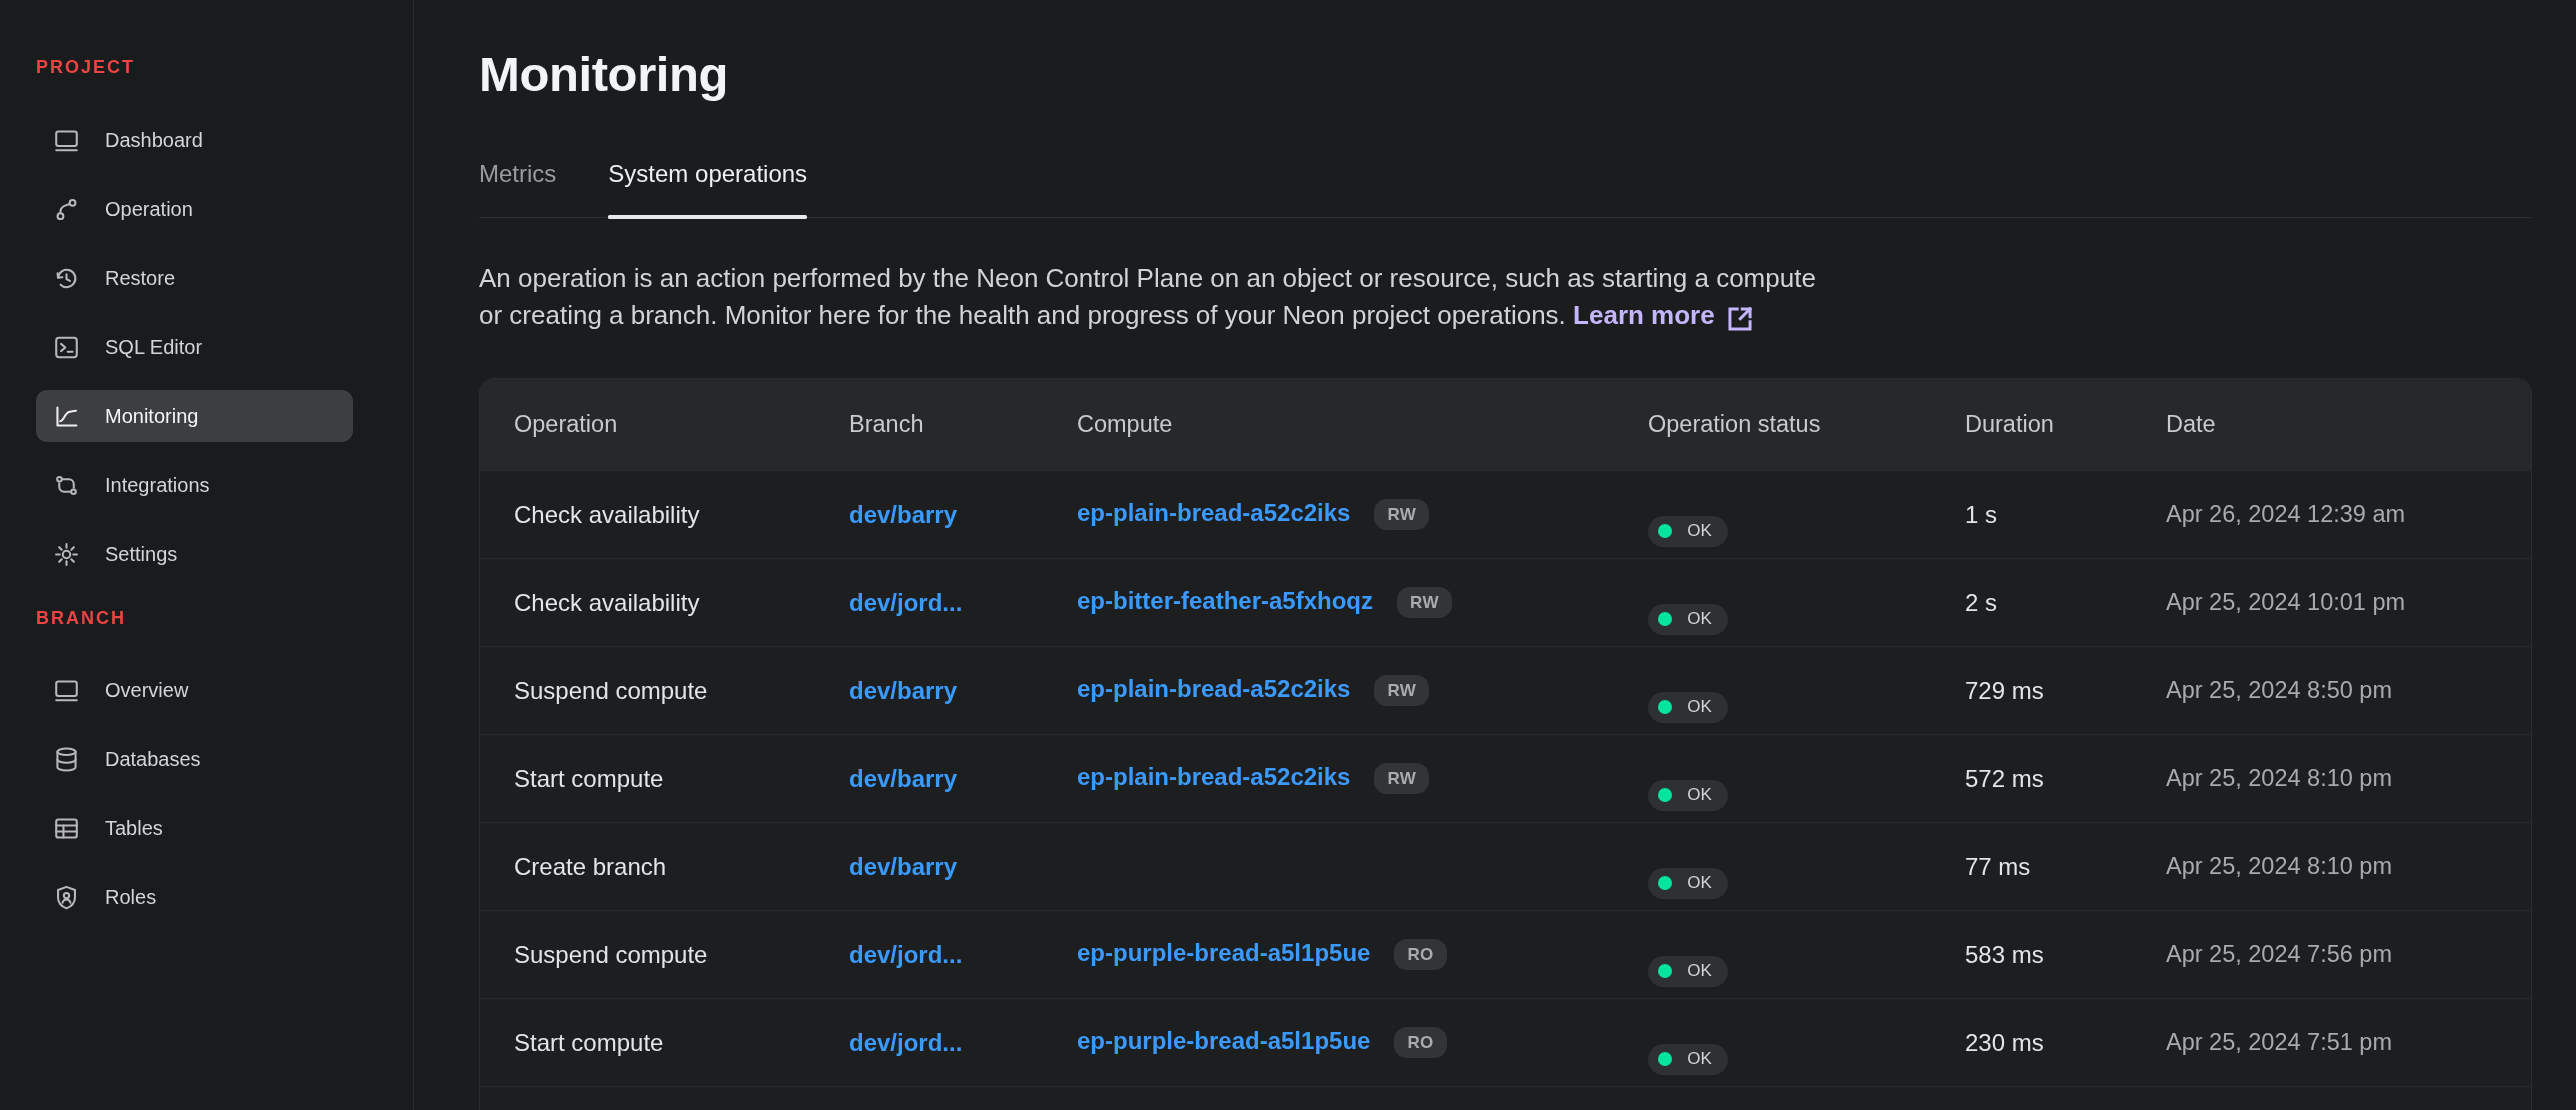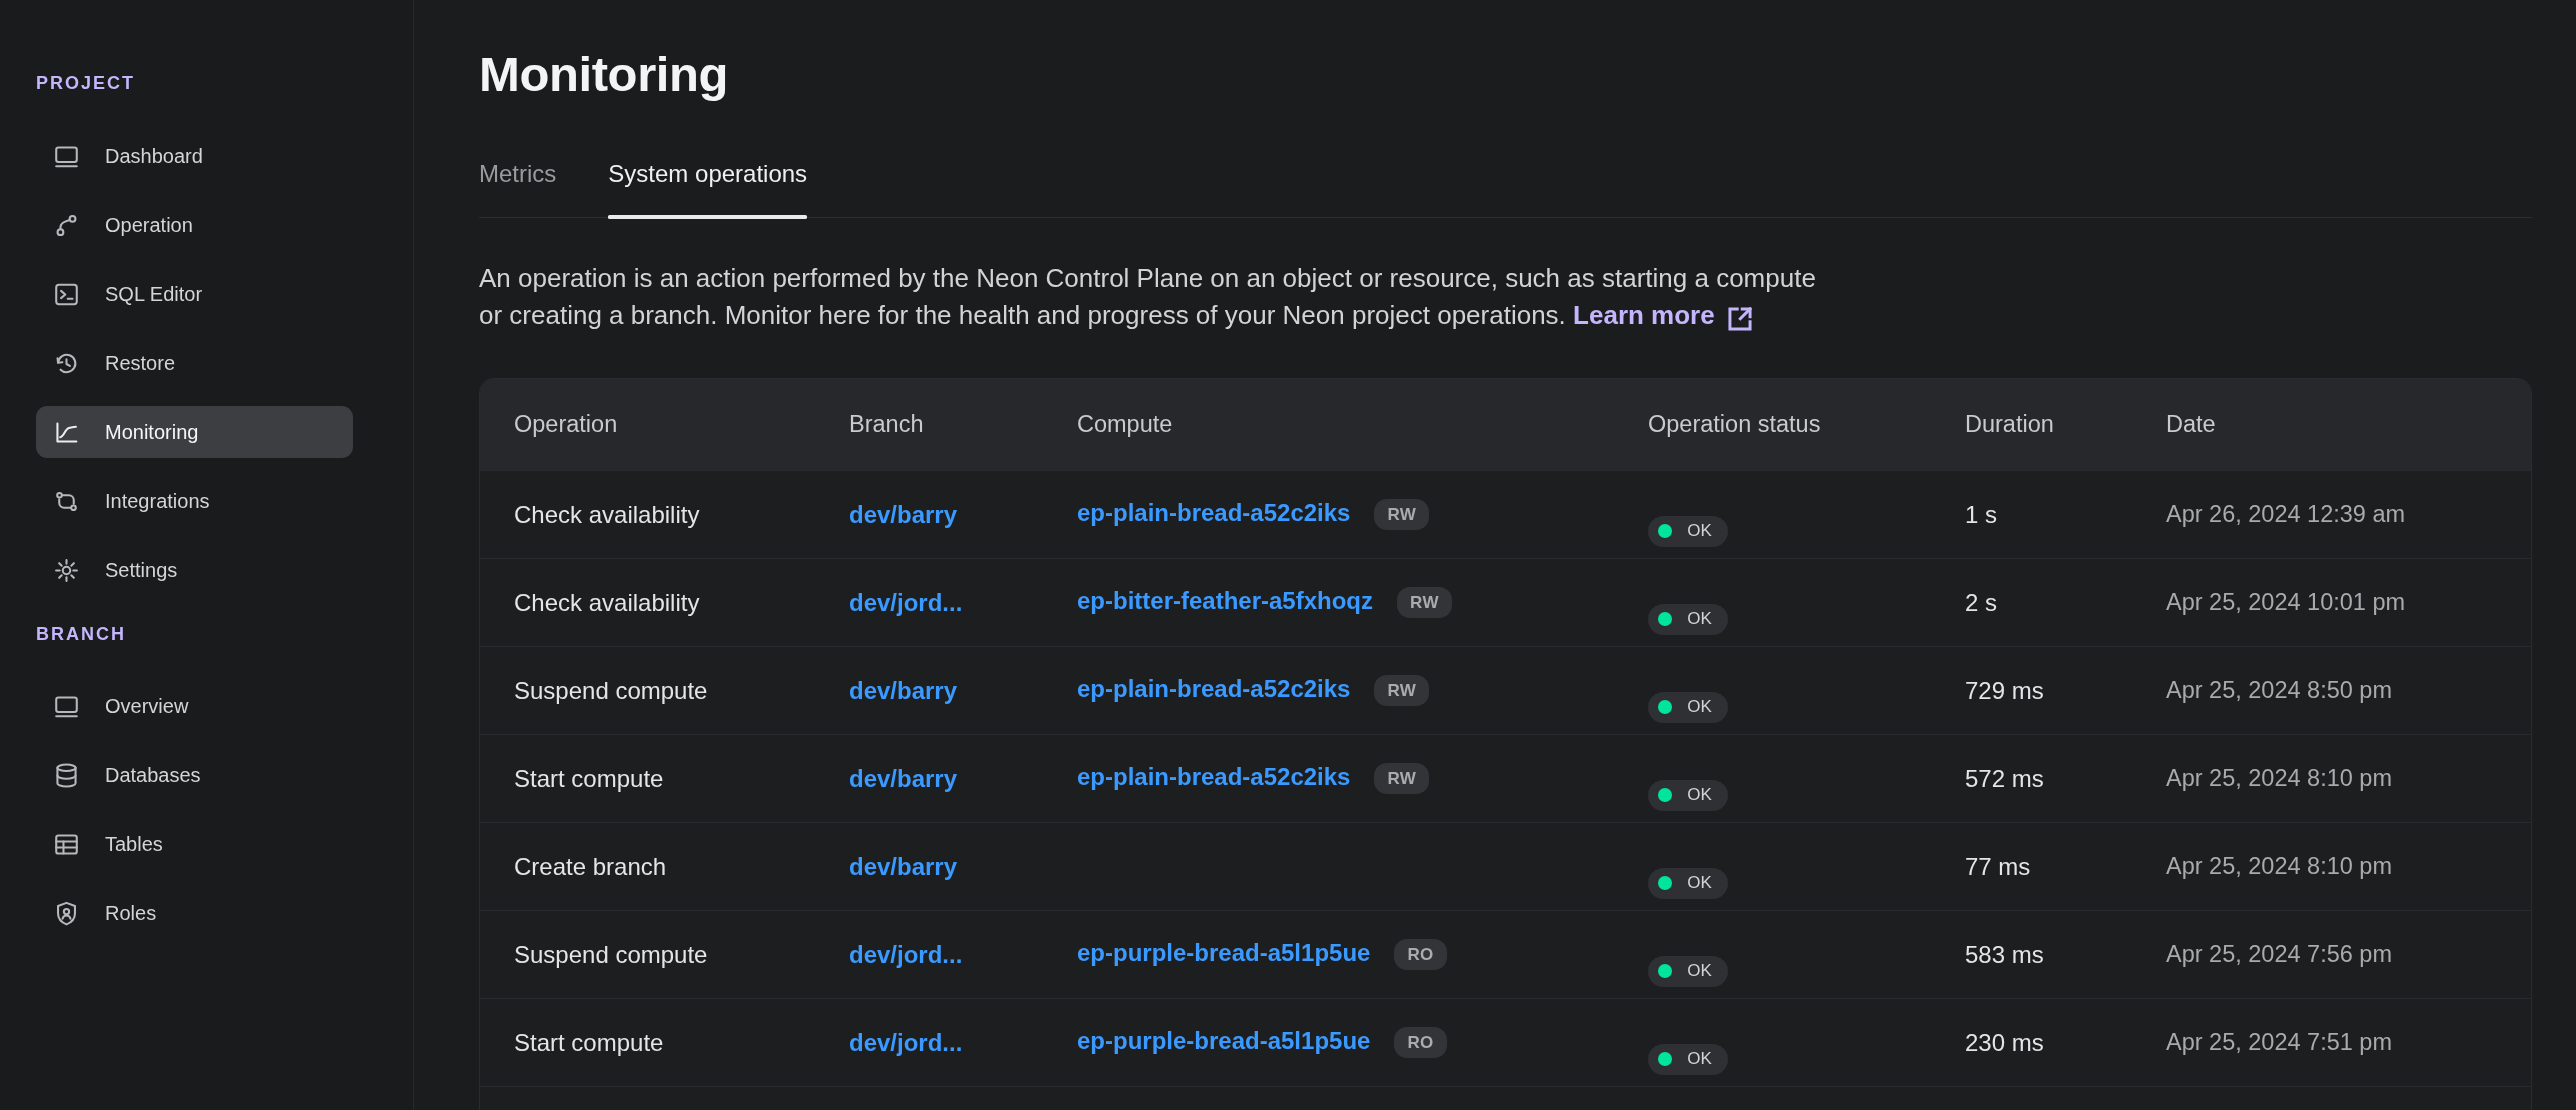--- a/index.html
+++ b/index.html
@@ -11,22 +11,22 @@
   }
   .app { display:flex; width:2576px; height:1110px; background:#1b1c1e; }
 
   
   .sidebar {
     width:414px; min-width:414px; height:100%;
     background:#1a1b1c; border-right:1.6px solid #28292c;
     padding-top:57px;
   }
   .section-label {
-    margin:16px 0 36px 36px; font-size:18px; line-height:21px;
-    letter-spacing:2px; font-weight:700; color:#c4b5fd;
+    margin:0 0 36px 36px; font-size:18px; line-height:21px;
+    letter-spacing:2px; font-weight:700; color:#ef4444;
   }
   .section-label.branch { margin-top:27.5px; }
   .nav-item {
     width:317px; height:52px; margin:0 0 17px 36px;
     border-radius:11.3px; display:flex; align-items:center;
     padding-left:16px; cursor:pointer;
   }
   .nav-item .nav-icon { width:29px; height:29px; color:#b7b8bb; flex:0 0 29px; }
   .nav-item .nav-icon svg { width:29px; height:29px; display:block; }
   .nav-item span.lbl { margin-left:24px; font-size:20px; color:#d4d5d7; white-space:nowrap; }
@@ -117,36 +117,36 @@
             <circle cx="7" cy="17.5" r="2.4"></circle>
             <circle cx="17" cy="6.5" r="2.4"></circle>
             <path d="M7 15.1 V13.5 C7 9.8 10.8 8.6 14.6 7.4"></path>
           </svg>
         </span>
         <span class="lbl">Operation</span>
       </div>
       <div class="nav-item">
         <span class="nav-icon">
           <svg viewBox="0 0 24 24" fill="none" stroke="currentColor" stroke-width="1.7" stroke-linecap="round" stroke-linejoin="round">
+            <path d="M5 11 a7.2 7.2 0 1 1 2.1 6.1"></path>
+            <polyline points="4.6 7.6 5 11.4 8.6 10.9"></polyline>
+            <polyline points="12 8.6 12 12.4 14.8 14"></polyline>
+          </svg>
+        </span>
+        <span class="lbl">Restore</span>
+      </div>
+      <div class="nav-item">
+        <span class="nav-icon">
+          <svg viewBox="0 0 24 24" fill="none" stroke="currentColor" stroke-width="1.7" stroke-linecap="round" stroke-linejoin="round">
             <rect x="3.5" y="4" width="17" height="16" rx="2.2"></rect>
             <polyline points="7.5 9 11 12 7.5 15"></polyline>
             <line x1="13" y1="15.5" x2="17" y2="15.5"></line>
           </svg>
         </span>
         <span class="lbl">SQL Editor</span>
-      </div>
-      <div class="nav-item">
-        <span class="nav-icon">
-          <svg viewBox="0 0 24 24" fill="none" stroke="currentColor" stroke-width="1.7" stroke-linecap="round" stroke-linejoin="round">
-            <path d="M5 11 a7.2 7.2 0 1 1 2.1 6.1"></path>
-            <polyline points="4.6 7.6 5 11.4 8.6 10.9"></polyline>
-            <polyline points="12 8.6 12 12.4 14.8 14"></polyline>
-          </svg>
-        </span>
-        <span class="lbl">Restore</span>
       </div>
       <div class="nav-item active">
         <span class="nav-icon">
           <svg viewBox="0 0 24 24" fill="none" stroke="currentColor" stroke-width="1.7" stroke-linecap="round" stroke-linejoin="round">
             <path d="M4.5 4.5 V19.5 H20.2"></path>
             <path d="M6.8 16 C10 15.6 10.6 9.2 14 8.3 C16.2 7.7 17 7.5 19.8 7.3"></path>
           </svg>
         </span>
         <span class="lbl">Monitoring</span>
       </div>

